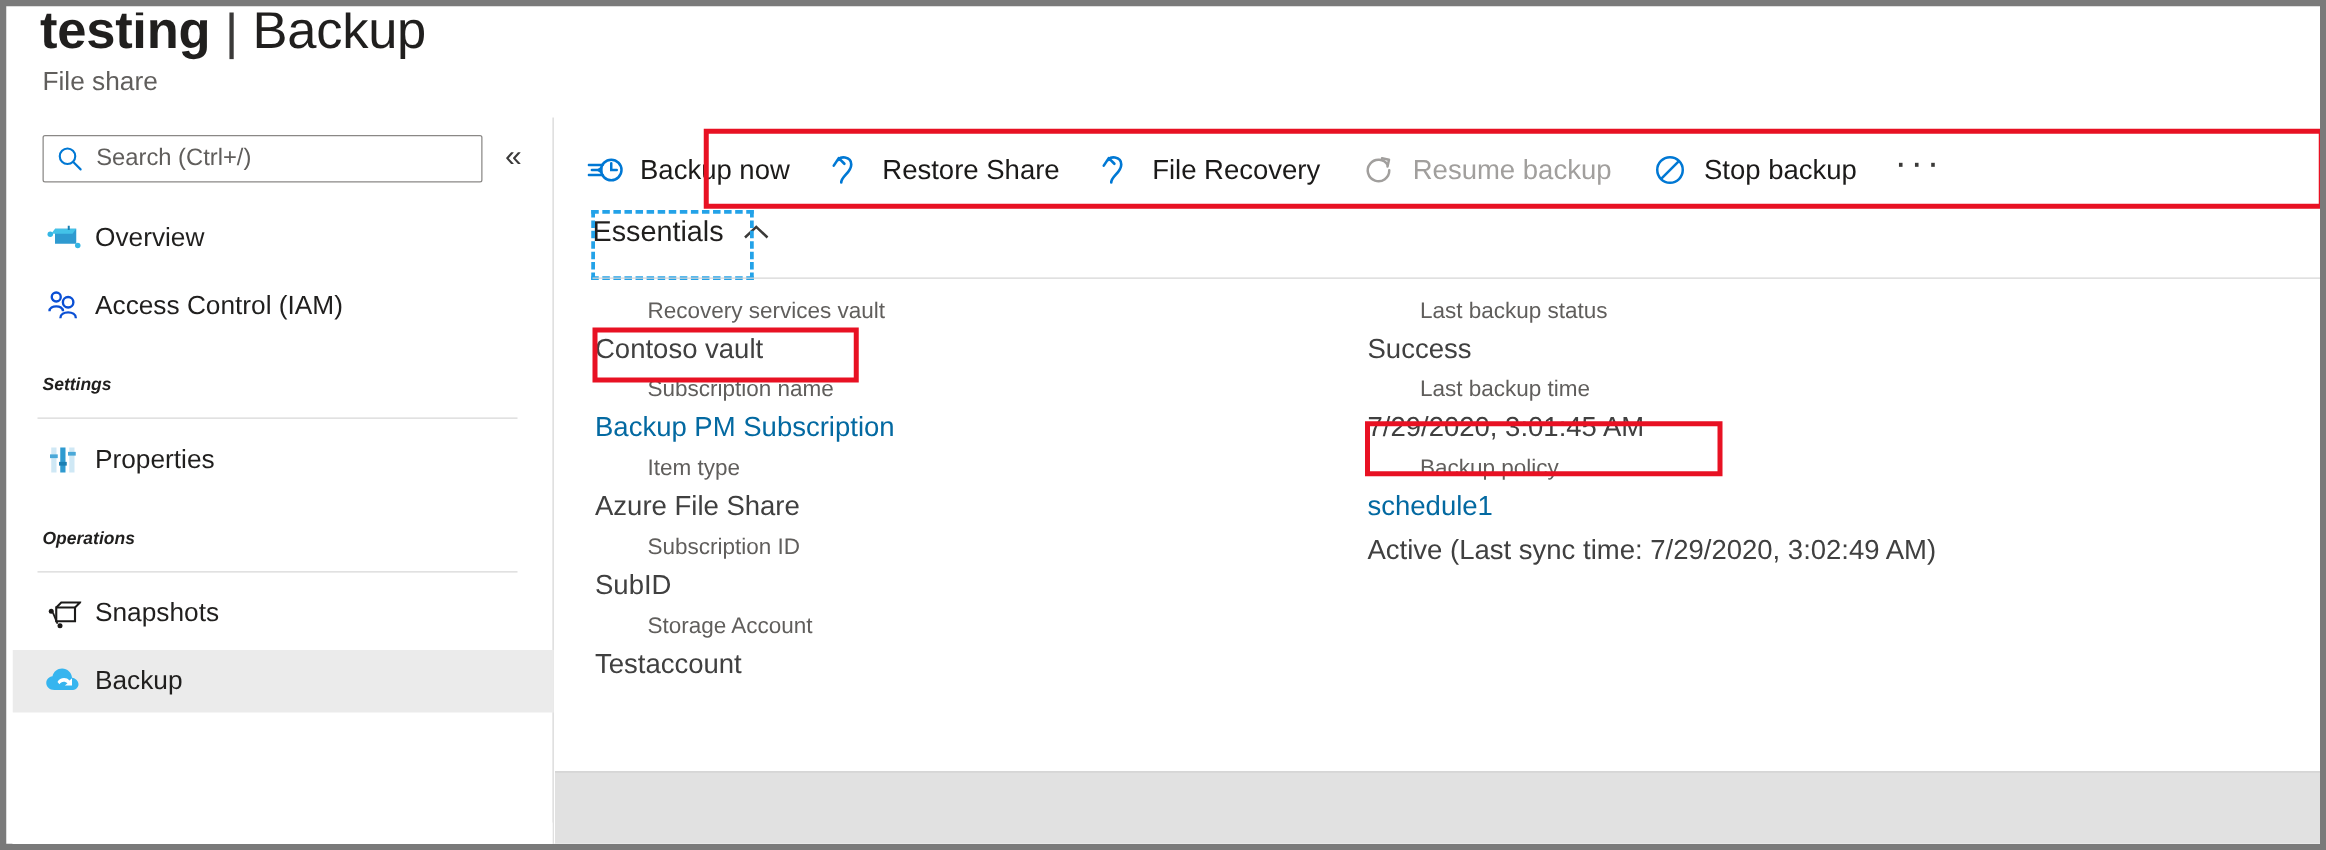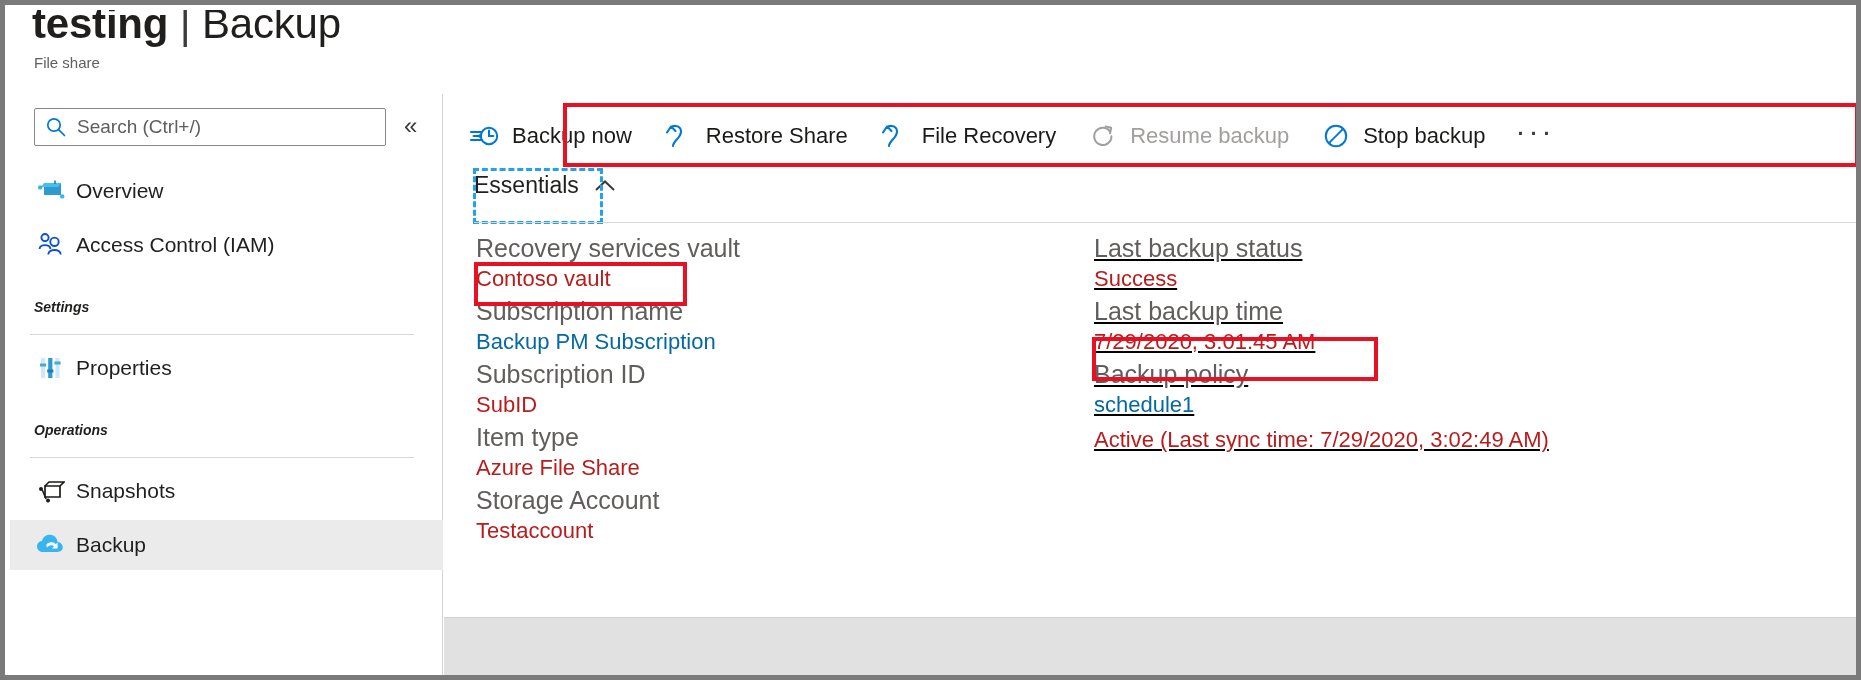--- a/index.html
+++ b/index.html
@@ -39,21 +39,21 @@
     letter-spacing: -0.2px;
     white-space: nowrap;
   }
   .page-title .bold { font-weight: 700; margin-top: 46px; }
   .page-title .sep { font-weight: 400; color: #3b3a39; }
   .page-title .light { font-weight: 400; color: #201f1e; }
   .page-subtitle {
     position: absolute;
     left: 24px;
     top: 44px;
-    font-size: 15px;
+    font-size: 21px;
     color: #605e5c;
   }
 
   
   .sidebar {
     position: absolute;
     left: 0;
     top: 84px;
     width: 433px;
     height: 586px;
@@ -229,32 +229,33 @@
     width: 1387px;
     height: 1px;
     background: #d6d6d6;
   }
 
   .col {
     position: absolute;
     top: 140px;
   }
   .col-left  { left: 32px; width: 620px; }
-  .col-right { left: 650px; width: 740px; text-decoration: underline; }
+  .col-right { left: 650px; width: 740px; }
 
   .kv { margin-bottom: 1px; }
   .kv-label {
-    font-size: 25px;
+    font-size: 18px;
     color: #605e5c;
     line-height: 28px;
     white-space: nowrap;
+    margin-left: 42px;
   }
   .kv-value {
     font-size: 22px;
-    color: #b91c1c;
+    color: #404040;
     line-height: 34px;
     white-space: nowrap;
   }
   .kv-value.link {
     color: #0369a1;
     cursor: pointer;
   }
 
   .bottom-bar {
     position: absolute;
@@ -450,28 +451,28 @@
     <div class="col col-left">
       <div class="kv">
         <div class="kv-label">Recovery services vault</div>
         <div class="kv-value">Contoso vault</div>
       </div>
       <div class="kv">
         <div class="kv-label">Subscription name</div>
         <div class="kv-value link">Backup PM Subscription</div>
       </div>
       <div class="kv">
+        <div class="kv-label">Item type</div>
+        <div class="kv-value">Azure File Share</div>
+      </div>
+      <div class="kv">
         <div class="kv-label">Subscription ID</div>
         <div class="kv-value">SubID</div>
       </div>
       <div class="kv">
-        <div class="kv-label">Item type</div>
-        <div class="kv-value">Azure File Share</div>
-      </div>
-      <div class="kv">
         <div class="kv-label">Storage Account</div>
         <div class="kv-value">Testaccount</div>
       </div>
     </div>
 
     <div class="col col-right">
       <div class="kv">
         <div class="kv-label">Last backup status</div>
         <div class="kv-value">Success</div>
       </div>

